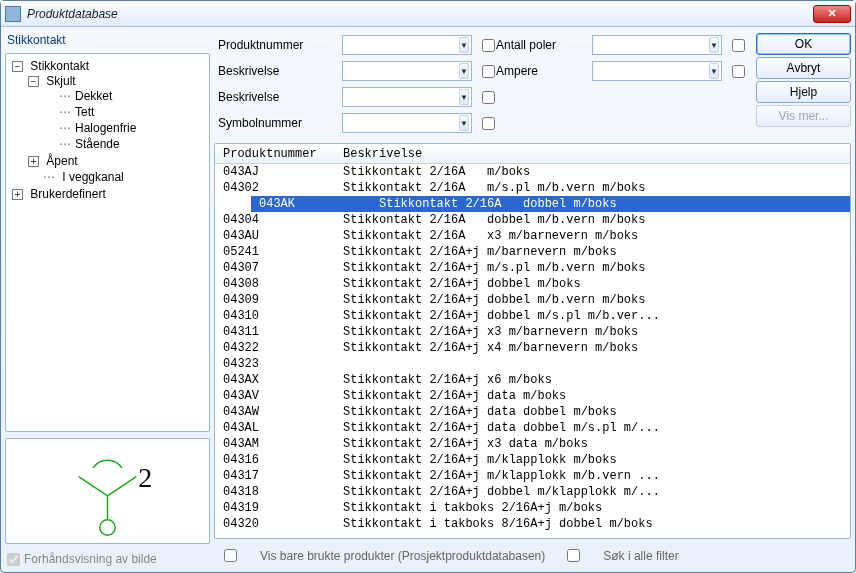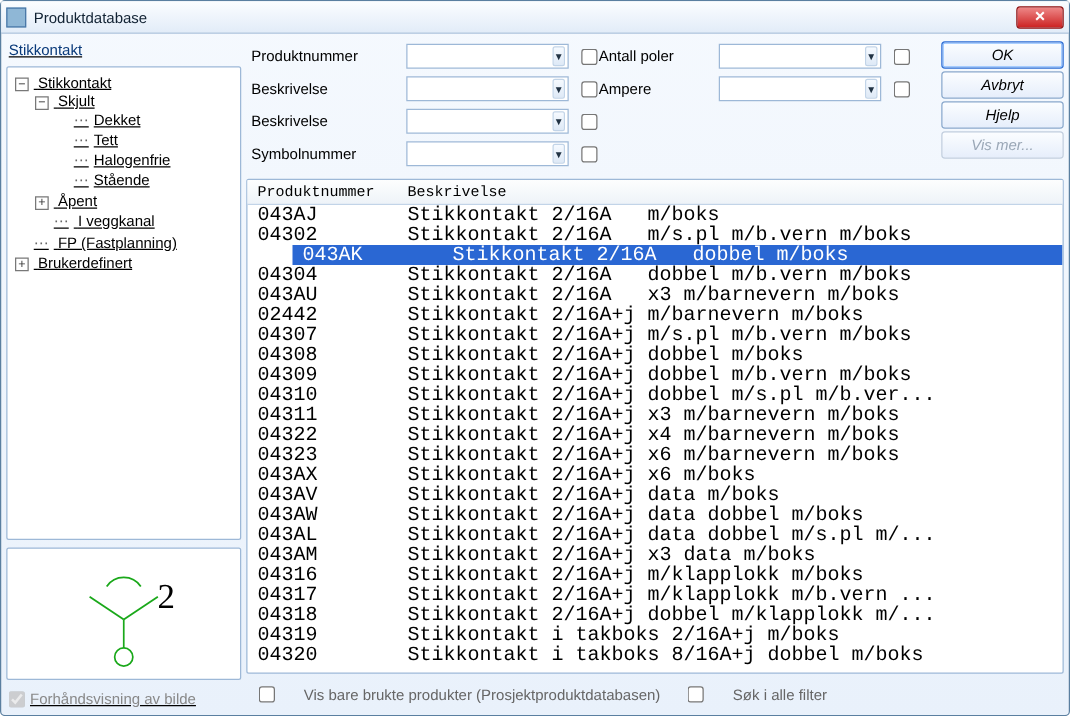--- a/index.html
+++ b/index.html
@@ -25,39 +25,38 @@
     display:flex; align-items:center;
     padding: 0 4px;
     border-bottom: 1px solid #aac1dc;
   }
   .titlebar .appicon {
     width:16px; height:16px;
     background: #8fb7d6;
     border:1px solid #4a78a8;
     margin-right:6px;
   }
-  .titlebar .title { flex:1; color:#123; }
+  .titlebar .title { flex:1; color:#123;font-style:italic; }
   .closebtn {
     width:38px; height:18px;
     background: linear-gradient(#e88,#c22);
     border:1px solid #901010;
     border-radius:3px;
     color:#fff; font-weight:bold;
     display:flex; align-items:center; justify-content:center;
     font-size:11px;
     cursor:pointer;
   }
   .body {
     flex:1; display:flex; padding:4px; gap:4px; overflow:hidden;
   }
   .leftcol {
-    width: 188px;
+    width: 205px;
     display:flex; flex-direction:column;
     gap:6px;
-    text-decoration:underline;
   }
   .left-label { padding:2px 2px 0 2px; color:#0a3a7a; }
   .panel {
     background:#fff;
     border:1px solid #9db8d7;
     border-radius:2px;
     padding:4px 2px;
     overflow:auto;
   }
   .treepanel { flex:1; min-height:0; }
@@ -122,21 +121,21 @@
     border:1px solid #8aa8cc;
     border-radius:3px;
     text-align:center;
     line-height:20px;
     cursor:pointer;
     margin-bottom:2px;
     font-size:12px;
   }
   .btn.default { border:1px solid #2a6bd4; box-shadow:0 0 0 1px #8fc0ff inset; }
   .btn.disabled { color:#9aa7b6; border-color:#c2cede; cursor:default; }
-  .btns { width:98px; display:flex; flex-direction:column; padding-top:2px;font-style:italic; }
+  .btns { width:98px; display:flex; flex-direction:column; padding-top:2px; }
 
   .gridarea {
     flex:1; display:flex; min-height:0;
     border:1px solid #9db8d7;
     background:#fff;
     border-radius:2px;
     position:relative;
   }
   .gridhead {
     display:flex;
@@ -145,21 +144,21 @@
     font-family: "Courier New", monospace;
     font-size:12px;
     height:20px; align-items:center;
     padding-left:8px;
   }
   .col-pn { width:120px; }
   .col-bs { flex:1; }
   .gridbody {
     flex:1; overflow-y:scroll;
     font-family: "Courier New", monospace;
-    font-size:16px;
+    font-size:12px;
   }
   .row { display:flex; padding:0 0 0 8px; height:16px; align-items:center; white-space:pre; }
   .row.sel { background:#2a67d3; color:#fff;margin-left:36px; }
   .row.sel .col-bs, .row.sel .col-pn { color:#fff; }
   .gridwrap { flex:1; display:flex; flex-direction:column; min-width:0;}
   .bottomchecks {
     display:flex; gap:18px; align-items:center; padding:3px 6px;
     color:#666;
   }
   .bottomchecks label { display:flex; gap:20px; align-items:center;}
@@ -201,24 +200,20 @@
                   <span class="glyph">+</span>
                   <span>Åpent</span>
                 </li>
                 <li>
                   <span class="noglyph"></span><span class="dots">⋯</span>
                   <span>I veggkanal</span>
                 </li>
               </ul>
             </li>
             <li>
-              <span class="noglyph"></span><span class="dots">⋯</span>
-              <span>FP (Fastplanning)</span>
-            </li>
-            <li>
               <span class="glyph">+</span>
               <span>Brukerdefinert</span>
             </li>
           </ul>
         </div>
       </div>
 
       <div class="panel preview">
         <svg viewBox="0 0 200 100">
           <g stroke="#1aa81a" fill="none" stroke-width="1.5">
@@ -304,28 +299,28 @@
           <div class="gridhead">
             <div class="col-pn">Produktnummer</div>
             <div class="col-bs">Beskrivelse</div>
           </div>
           <div class="gridbody" id="gridbody">
               <div class="row"><div class="col-pn">043AJ</div><div class="col-bs">Stikkontakt 2/16A   m/boks</div></div>
               <div class="row"><div class="col-pn">04302</div><div class="col-bs">Stikkontakt 2/16A   m/s.pl m/b.vern m/boks</div></div>
               <div class="row sel"><div class="col-pn">043AK</div><div class="col-bs">Stikkontakt 2/16A   dobbel m/boks</div></div>
               <div class="row"><div class="col-pn">04304</div><div class="col-bs">Stikkontakt 2/16A   dobbel m/b.vern m/boks</div></div>
               <div class="row"><div class="col-pn">043AU</div><div class="col-bs">Stikkontakt 2/16A   x3 m/barnevern m/boks</div></div>
-              <div class="row"><div class="col-pn">02442</div><div class="col-bs">Stikkontakt 2/16A+j m/barnevern m/boks</div></div>
+              <div class="row"><div class="col-pn">05241</div><div class="col-bs">Stikkontakt 2/16A+j m/barnevern m/boks</div></div>
               <div class="row"><div class="col-pn">04307</div><div class="col-bs">Stikkontakt 2/16A+j m/s.pl m/b.vern m/boks</div></div>
               <div class="row"><div class="col-pn">04308</div><div class="col-bs">Stikkontakt 2/16A+j dobbel m/boks</div></div>
               <div class="row"><div class="col-pn">04309</div><div class="col-bs">Stikkontakt 2/16A+j dobbel m/b.vern m/boks</div></div>
               <div class="row"><div class="col-pn">04310</div><div class="col-bs">Stikkontakt 2/16A+j dobbel m/s.pl m/b.ver...</div></div>
               <div class="row"><div class="col-pn">04311</div><div class="col-bs">Stikkontakt 2/16A+j x3 m/barnevern m/boks</div></div>
               <div class="row"><div class="col-pn">04322</div><div class="col-bs">Stikkontakt 2/16A+j x4 m/barnevern m/boks</div></div>
-              <div class="row"><div class="col-pn">04323</div><div class="col-bs">Stikkontakt 2/16A+j x6 m/barnevern m/boks</div></div>
+              <div class="row"><div class="col-pn">04323</div></div>
               <div class="row"><div class="col-pn">043AX</div><div class="col-bs">Stikkontakt 2/16A+j x6 m/boks</div></div>
               <div class="row"><div class="col-pn">043AV</div><div class="col-bs">Stikkontakt 2/16A+j data m/boks</div></div>
               <div class="row"><div class="col-pn">043AW</div><div class="col-bs">Stikkontakt 2/16A+j data dobbel m/boks</div></div>
               <div class="row"><div class="col-pn">043AL</div><div class="col-bs">Stikkontakt 2/16A+j data dobbel m/s.pl m/...</div></div>
               <div class="row"><div class="col-pn">043AM</div><div class="col-bs">Stikkontakt 2/16A+j x3 data m/boks</div></div>
               <div class="row"><div class="col-pn">04316</div><div class="col-bs">Stikkontakt 2/16A+j m/klapplokk m/boks</div></div>
               <div class="row"><div class="col-pn">04317</div><div class="col-bs">Stikkontakt 2/16A+j m/klapplokk m/b.vern ...</div></div>
               <div class="row"><div class="col-pn">04318</div><div class="col-bs">Stikkontakt 2/16A+j dobbel m/klapplokk m/...</div></div>
               <div class="row"><div class="col-pn">04319</div><div class="col-bs">Stikkontakt i takboks 2/16A+j m/boks</div></div>
               <div class="row"><div class="col-pn">04320</div><div class="col-bs">Stikkontakt i takboks 8/16A+j dobbel m/boks</div></div>

